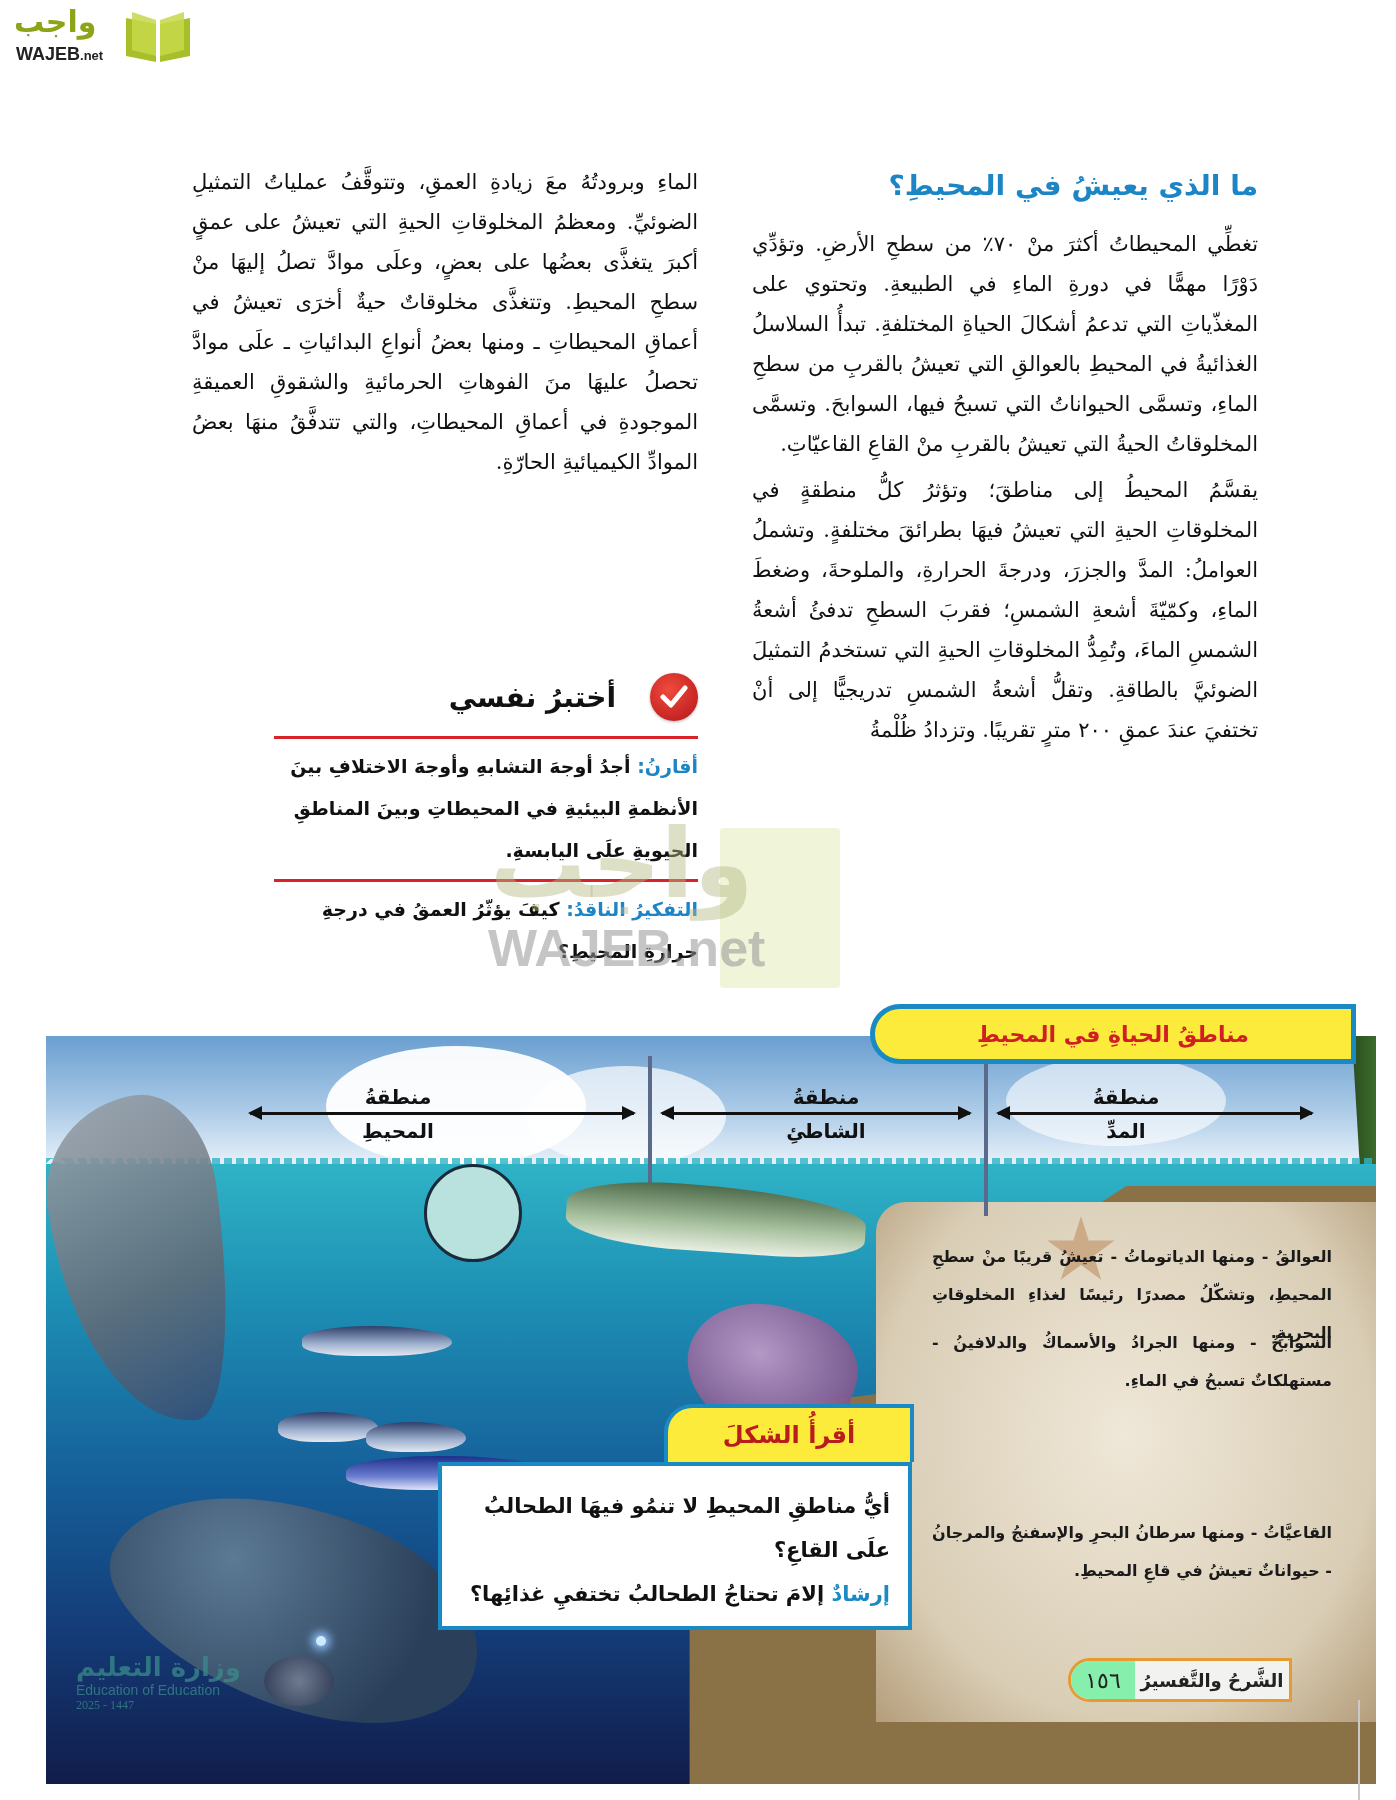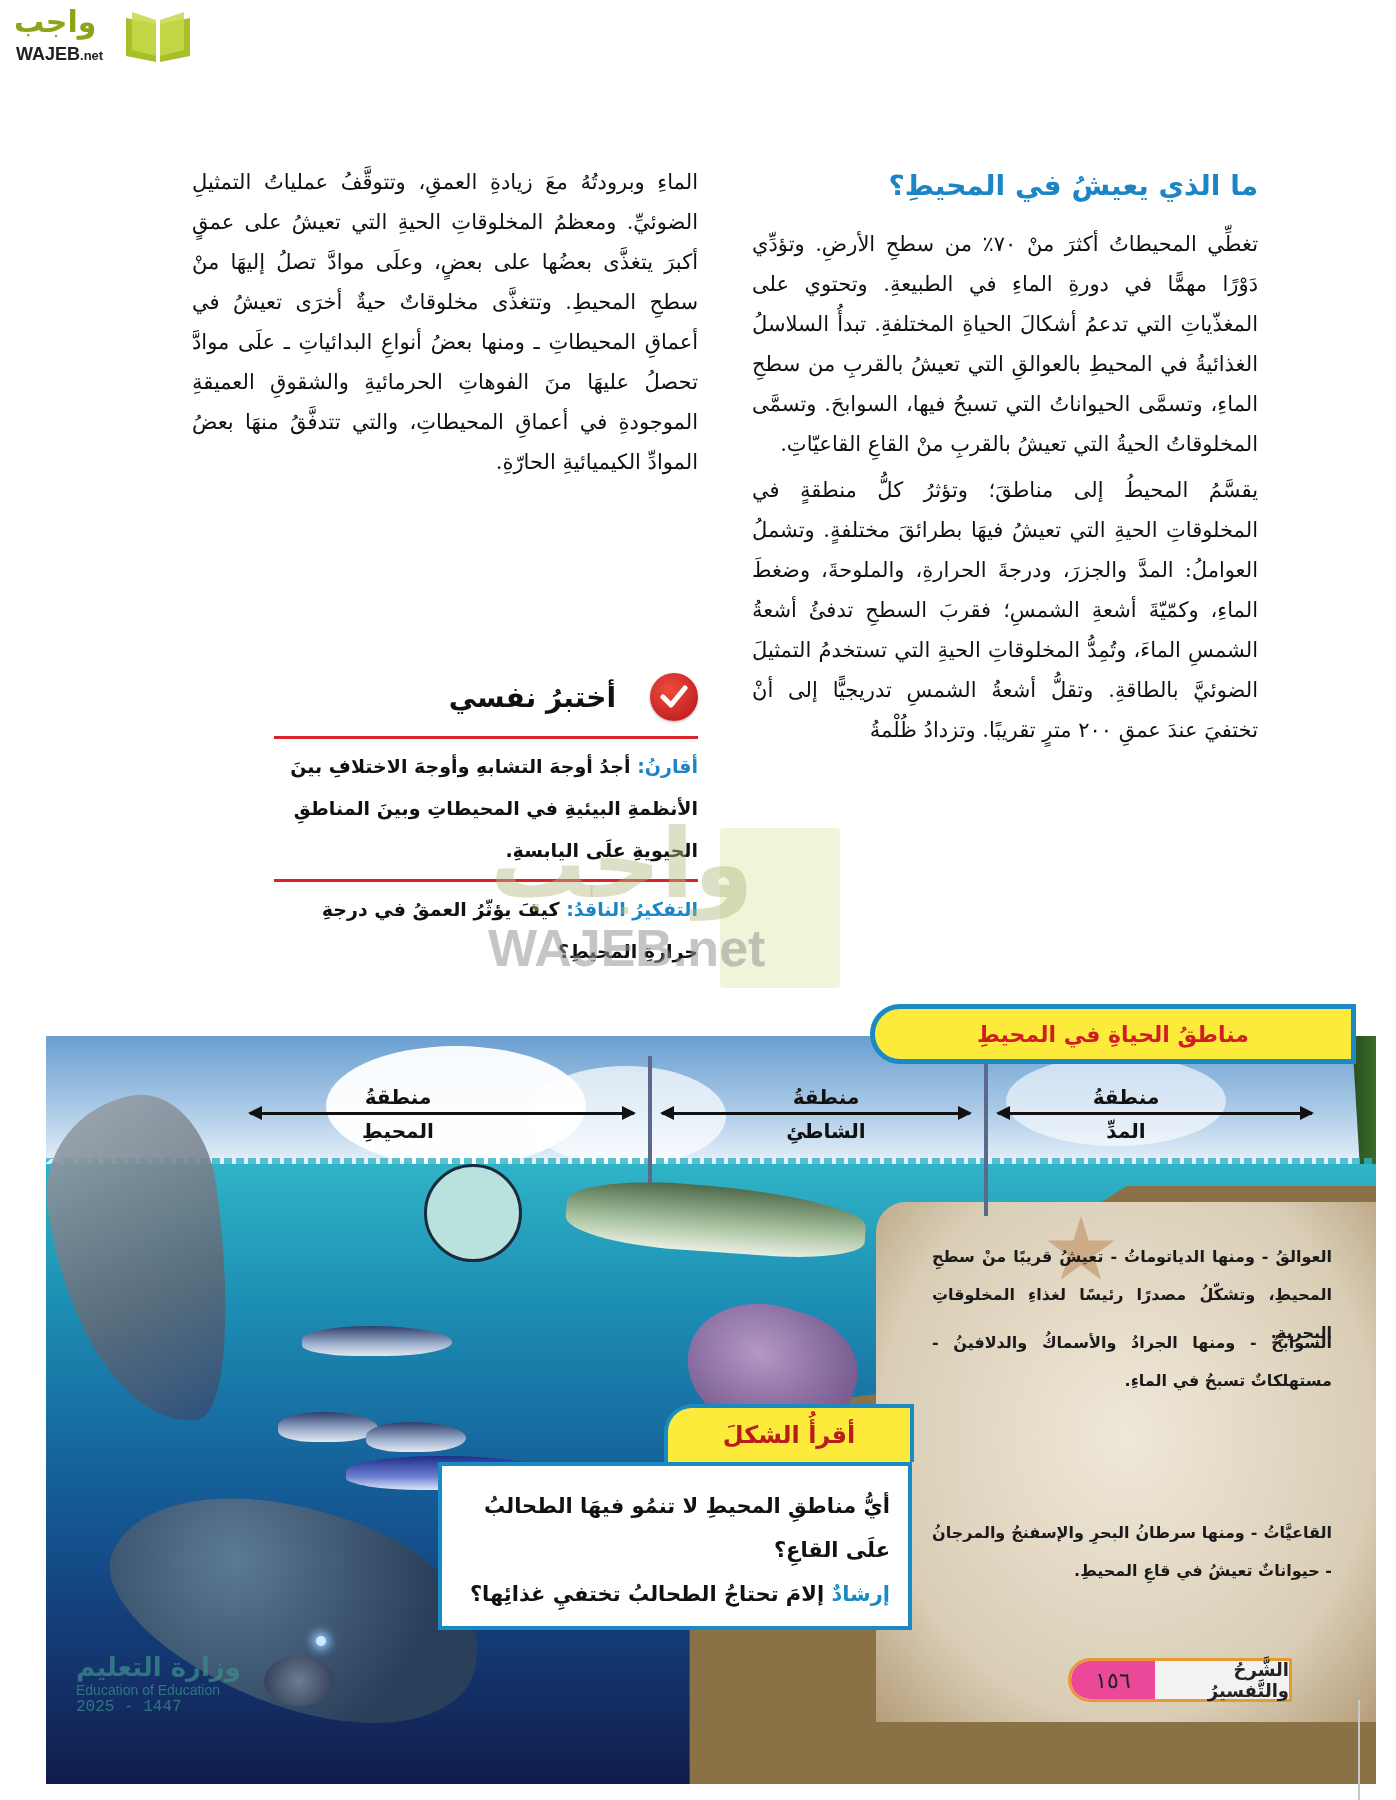--- a/index.html
+++ b/index.html
@@ -69,26 +69,26 @@
   
   .read-box { position: absolute; left: 438px; top: 1462px; width: 474px; height: 168px; background: #ffffff; border: 4px solid #1a8ac4; z-index: 4; direction: rtl; padding: 18px 18px 0 18px; }
   .read-tab { position: absolute; left: 664px; top: 1404px; width: 250px; height: 58px; background: #fdeb3b; border: 4px solid #1a8ac4; border-bottom: none; border-radius: 28px 0 0 0; z-index: 5; display: flex; align-items: center; justify-content: center; font-size: 24px; font-weight: bold; color: #b91c1c; direction: rtl; }
   .read-q { font-size: 21px; font-weight: bold; line-height: 44px; text-align: right; color: #111; }
   .read-hint-label { color: #1a8ac4; margin-top: 24px; }
 
   
   .ministry { position: absolute; left: 76px; top: 1652px; width: 200px; height: 80px; z-index: 3; }
   .min-ar { font-size: 26px; color: #3a8b8b; opacity: 0.75; direction: rtl; text-align: left; font-weight: bold; }
   .min-en { font-size: 14px; color: #3b8a8e; opacity: 0.75; font-family: "Liberation Sans", sans-serif; }
-  .min-year { font-size: 16px; color: #3b8a8e; opacity: 0.75; font-family: Liberation Mono, monospace; }
+  .min-year { font-size: 12px; color: #3b8a8e; opacity: 0.75; font-family: Liberation Serif, serif; }
 
   
   .page-tab { position: absolute; left: 1068px; top: 1658px; width: 224px; height: 44px; border: 3px solid #e89a32; border-radius: 22px 0 0 22px; background: #f2f2f0; z-index: 5; display: flex; direction: rtl; }
   .pt-label { flex: 1; display: flex; align-items: center; justify-content: center; font-size: 18px; font-weight: bold; color: #222; }
-  .pt-num { width: 84px; background: #ec4899; border-radius: 20px 0 0 20px; display: flex; align-items: center; justify-content: center; font-size: 22px; color: #222; font-family: "DejaVu Serif", serif; }
+  .pt-num { width: 64px; background: #86efac; border-radius: 20px 0 0 20px; display: flex; align-items: center; justify-content: center; font-size: 22px; color: #222; font-family: "DejaVu Serif", serif; }
   .page-edge { position: absolute; left: 1358px; top: 1700px; width: 2px; height: 100px; background: #c9c9c9; }
 </style>
 </head>
 <body>
 
 <div class="logo">
   <span class="logo-ar">واجب</span>
   <span class="logo-en"><span>WAJEB</span><small>.net</small></span>
   <svg class="logo-book" viewBox="0 0 72 54">
     <path d="M4 8 L34 14 L34 52 L4 46 Z" fill="#a8bf2a"></path>

